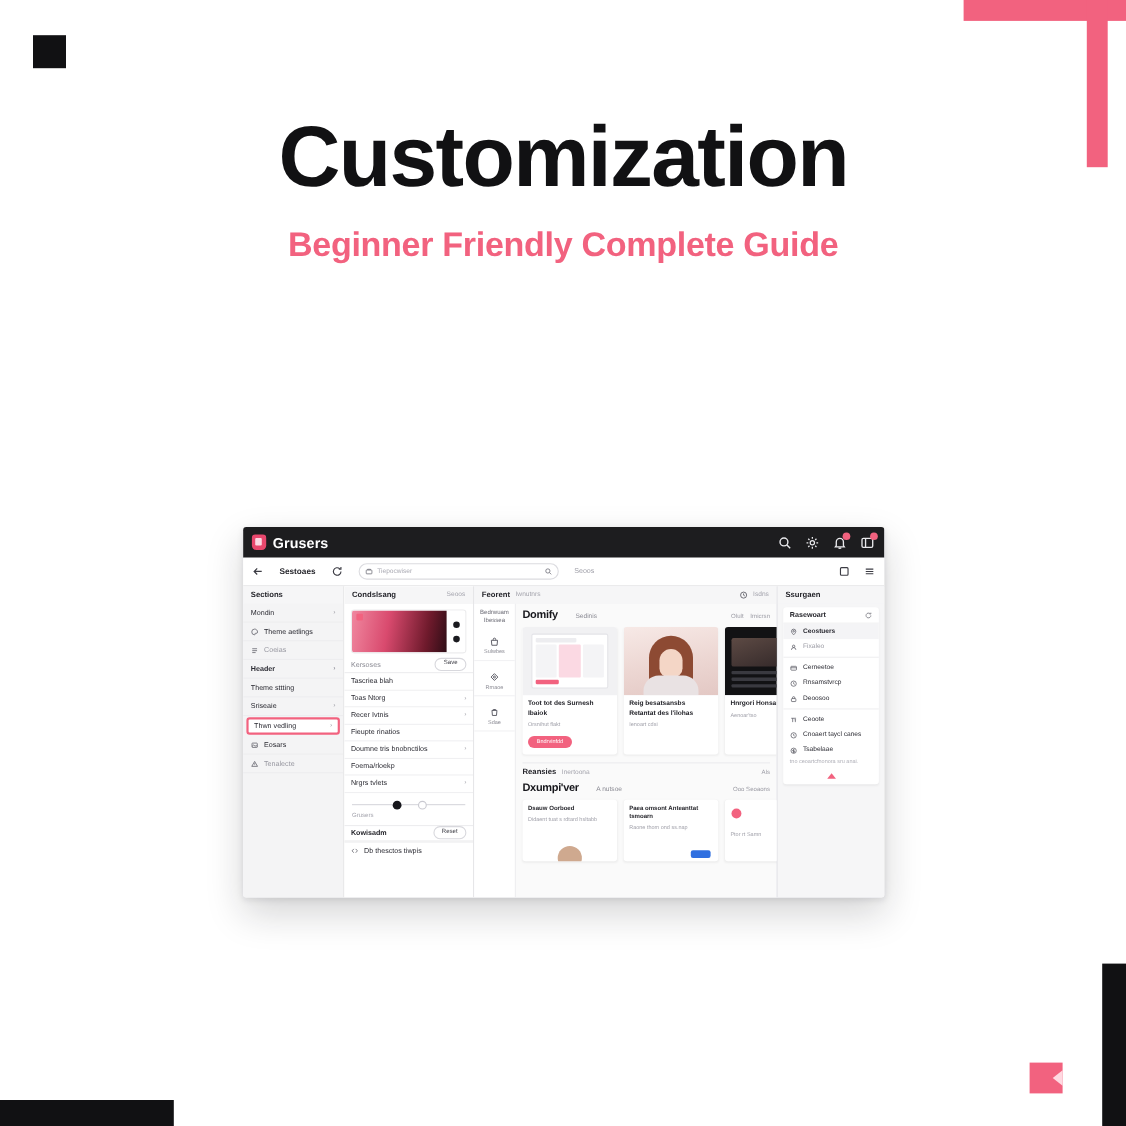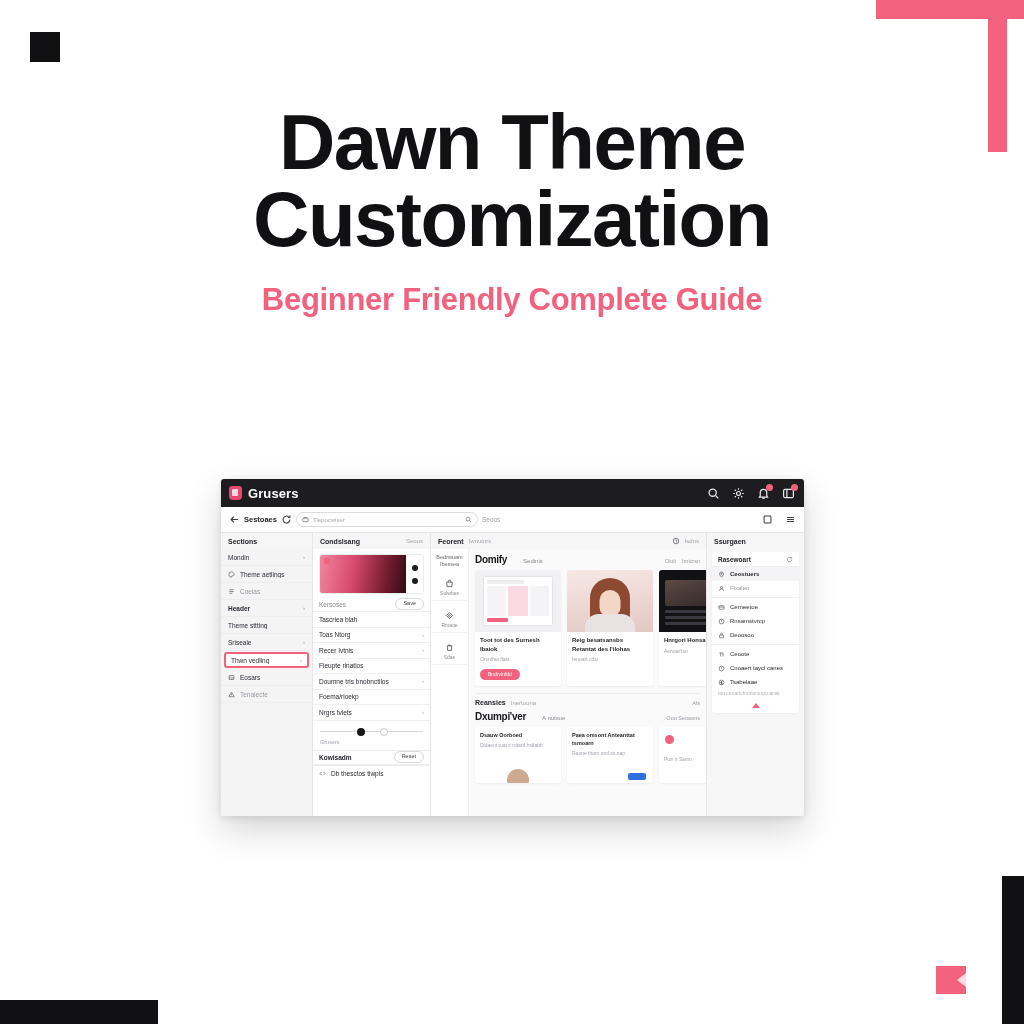--- a/index.html
+++ b/index.html
@@ -138,21 +138,21 @@
   }
 
   
   .toolbar {
     height: 26px;
     background: #ffffff;
     border-bottom: 1px solid #e6e6e8;
     display: flex;
     align-items: center;
     padding: 0 8px;
-    gap: 4px;
+    gap: 14px;
     flex: 0 0 auto;
   }
   .tb-icon { width: 11px; height: 11px; color: #3c3c44; flex: 0 0 auto; }
   .tb-icon svg { display: block; width: 11px; height: 11px; }
   .tb-label { font-size: 7.5px; font-weight: 700; color: #25252b; white-space: nowrap; }
   .tb-search {
     width: 182px; height: 15px;
     border: 1px solid #dcdce0;
     border-radius: 8px;
     background: #fff;
@@ -437,21 +437,20 @@
   <div class="deco-bracket-tr">
     <div class="bar-h"></div>
     <div class="bar-v"></div>
   </div>
   <div class="deco-bar-bl"></div>
   <div class="deco-bar-br"></div>
   <div class="deco-chip-br"></div>
 
   <div class="hero">
     <h1>
-      <span>Dawn Theme</span>
       <span class="line2">Customization</span>
     </h1>
     <div class="subtitle">Beginner Friendly Complete Guide</div>
   </div>
 
   <div id="mock">
 
     <div class="topbar">
       <div class="brand">
         <span class="brand-mark"></span>

